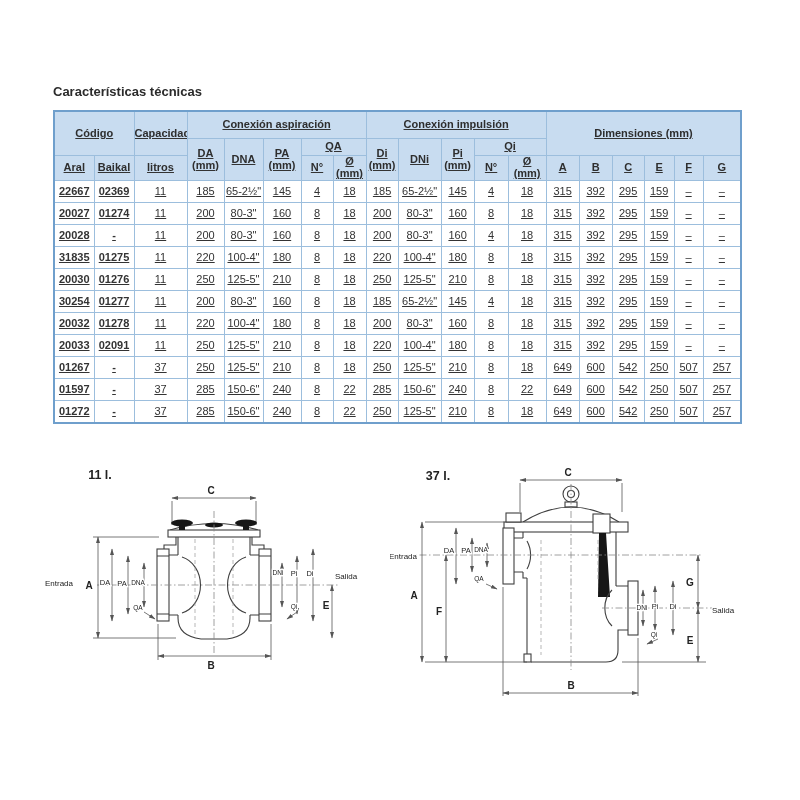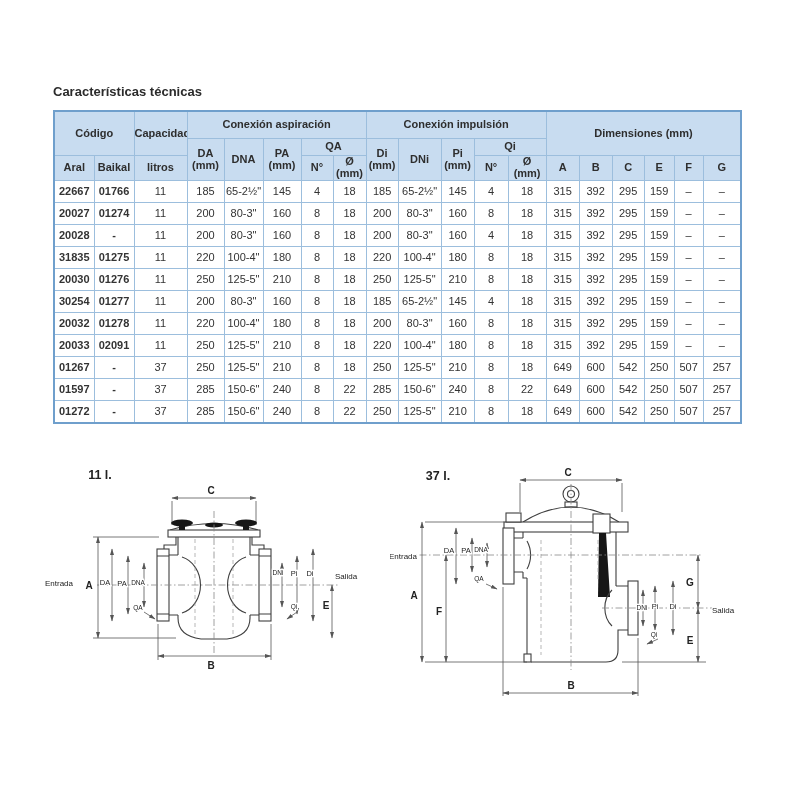--- a/index.html
+++ b/index.html
@@ -11,21 +11,21 @@
   #spec-table{position:absolute;left:53px;top:110px;border-collapse:collapse;table-layout:fixed;
               width:687px;font-size:11px;color:#333;}
   #spec-table th,#spec-table td{border:1px solid #9cbedd;text-align:center;vertical-align:middle;
               padding:0;line-height:1.05;overflow:hidden;}
   #spec-table thead th{background:#c8dcf0;font-weight:bold;color:#2e2e2e;font-size:11px;}
   #spec-table thead tr.h1 th{height:26px;}
   #spec-table thead tr.h2 th{height:16px;}
   #spec-table thead tr.h3 th{height:24px;margin-top:18px;}
   #spec-table tbody td{height:21px;background:#fff;}
   #spec-table tbody td:nth-child(1),#spec-table tbody td:nth-child(2){font-weight:bold;}
-  #spec-table{border:2px solid #6f9fcc;}
+  #spec-table{border:2px solid #6f9fcc;text-decoration:underline;}
 
   
   svg{position:absolute;}
   .dw{stroke:#3f3f3f;stroke-width:1.1;fill:none;}
   .dwf{stroke:#3f3f3f;stroke-width:1.1;fill:#ffffff;}
   .blk{fill:#161616;stroke:none;}
   .dim{stroke:#555;stroke-width:0.8;fill:none;}
   .cl{stroke:#888;stroke-width:0.8;fill:none;stroke-dasharray:7 2.5 1.5 2.5;}
   .inner{stroke:#999;stroke-width:0.7;fill:none;stroke-dasharray:4 3;}
   text{fill:#222;stroke:#fff;stroke-width:2.5px;paint-order:stroke;text-anchor:middle;}
@@ -94,21 +94,21 @@
         <th>B</th>
         <th>C</th>
         <th>E</th>
         <th>F</th>
         <th>G</th>
       </tr>
     </thead>
     <tbody>
         <tr>
           <td>22667</td>
-          <td>01766</td>
+          <td>02369</td>
           <td>11</td>
           <td>185</td>
           <td>65-2½"</td>
           <td>145</td>
           <td>4</td>
           <td>18</td>
           <td>185</td>
           <td>65-2½"</td>
           <td>145</td>
           <td>4</td>

